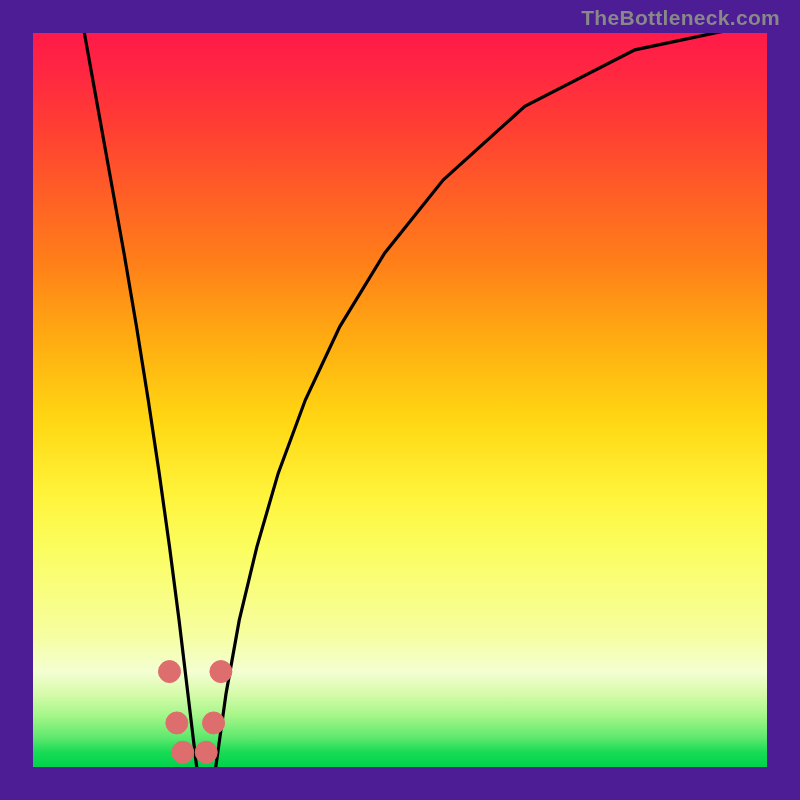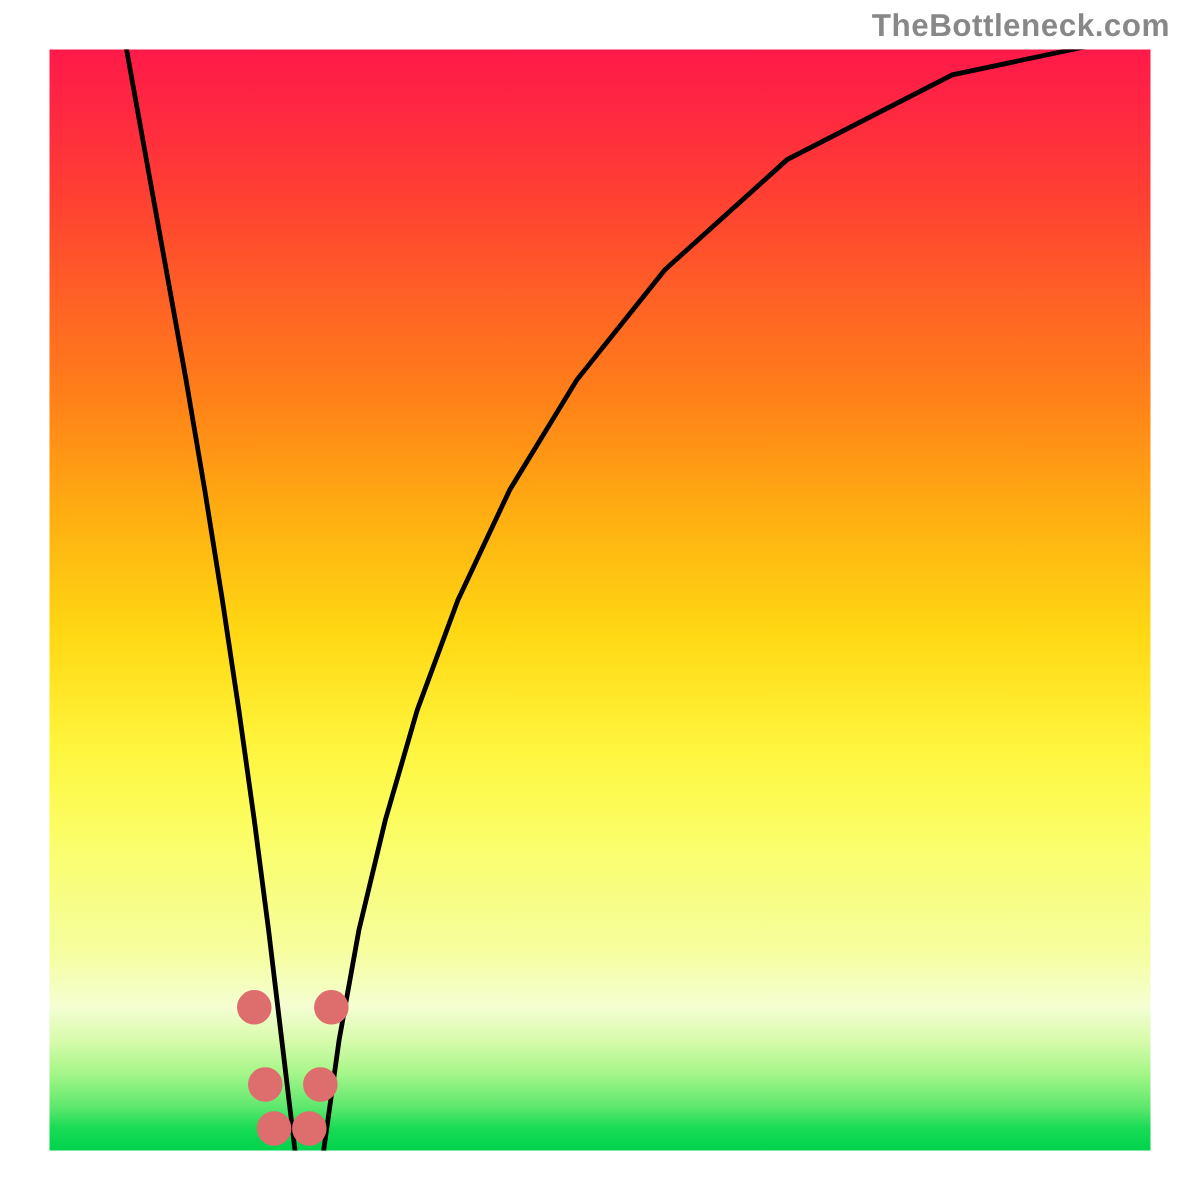--- a/index.html
+++ b/index.html
@@ -7,21 +7,21 @@
     padding: 0;
     width: 800px;
     height: 800px;
     background: #000;
     overflow: hidden;
   }
   .frame {
     position: relative;
     width: 800px;
     height: 800px;
-    background: #ffffff;
+    background: #4c1d95;
   }
   .plot-area {
     position: absolute;
     left: 33px;
     top: 33px;
     width: 734px;
     height: 734px;
     background: linear-gradient(to bottom,
       #ff1a49 0%,
       #ff2940 6%,

